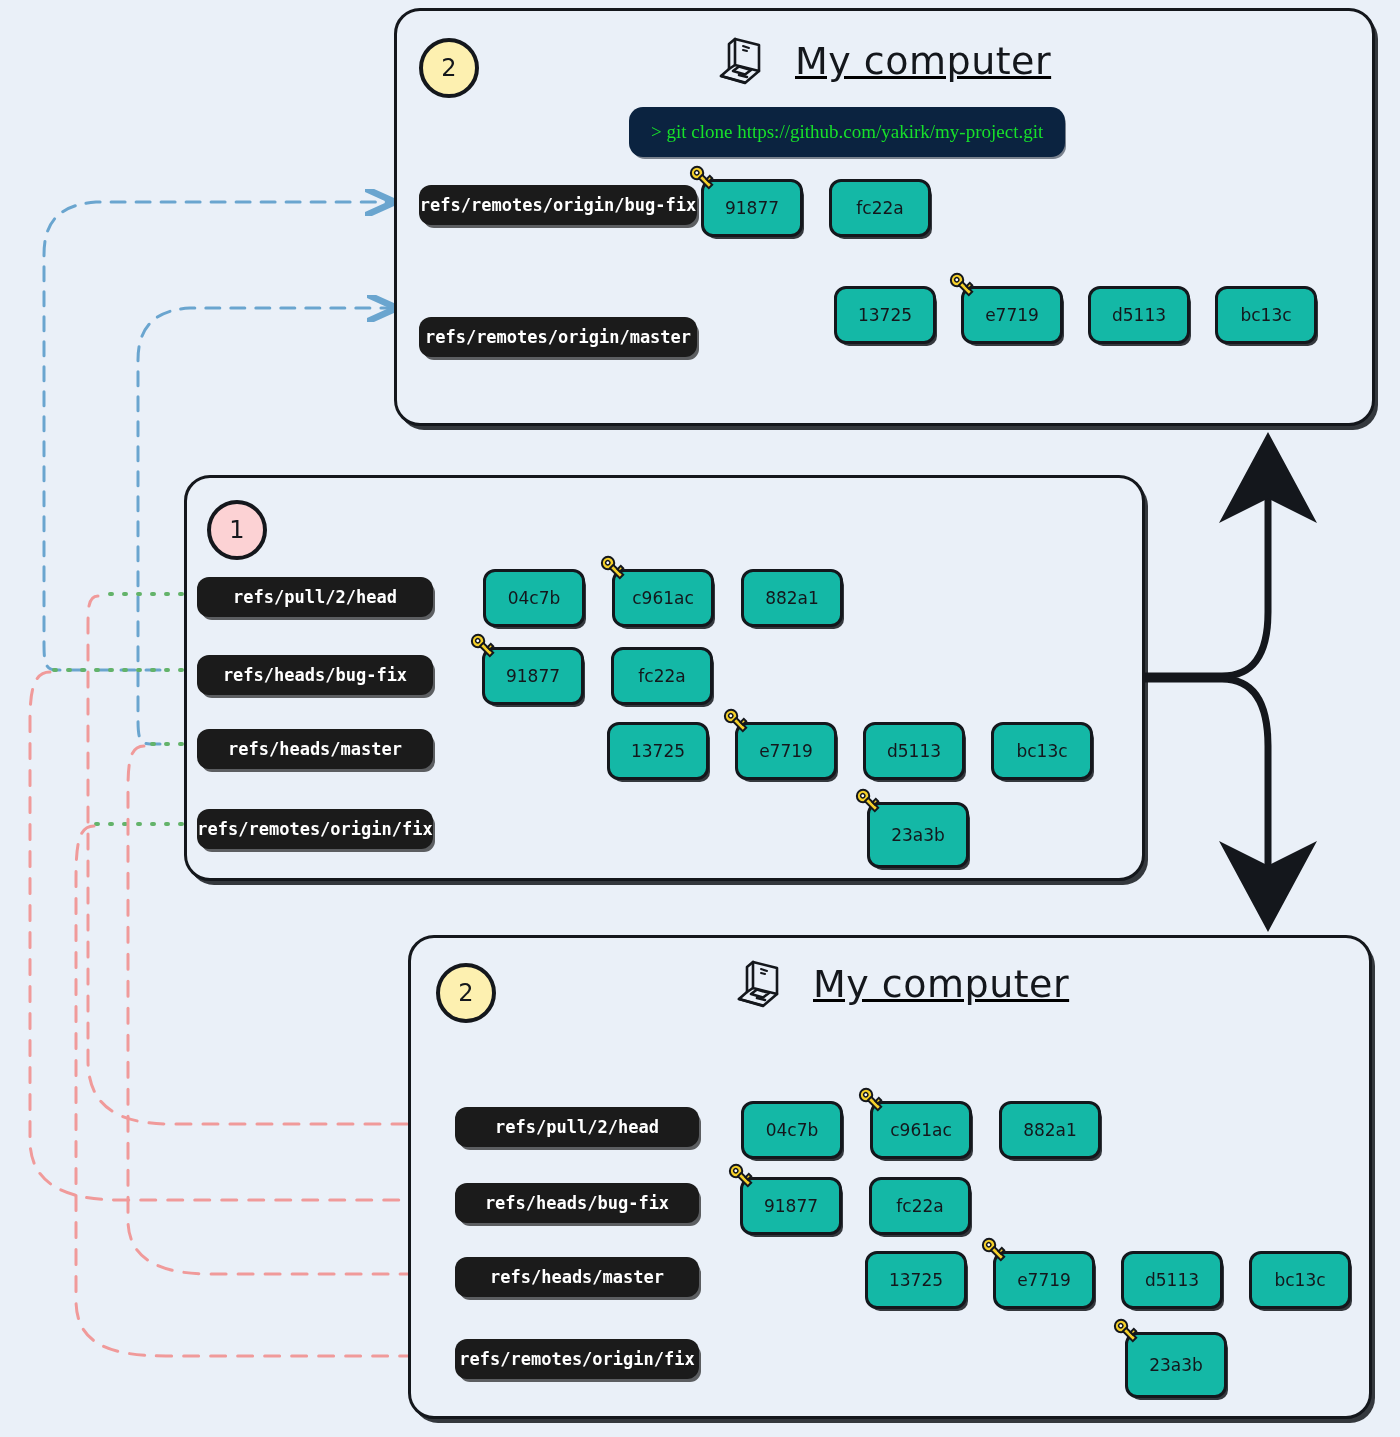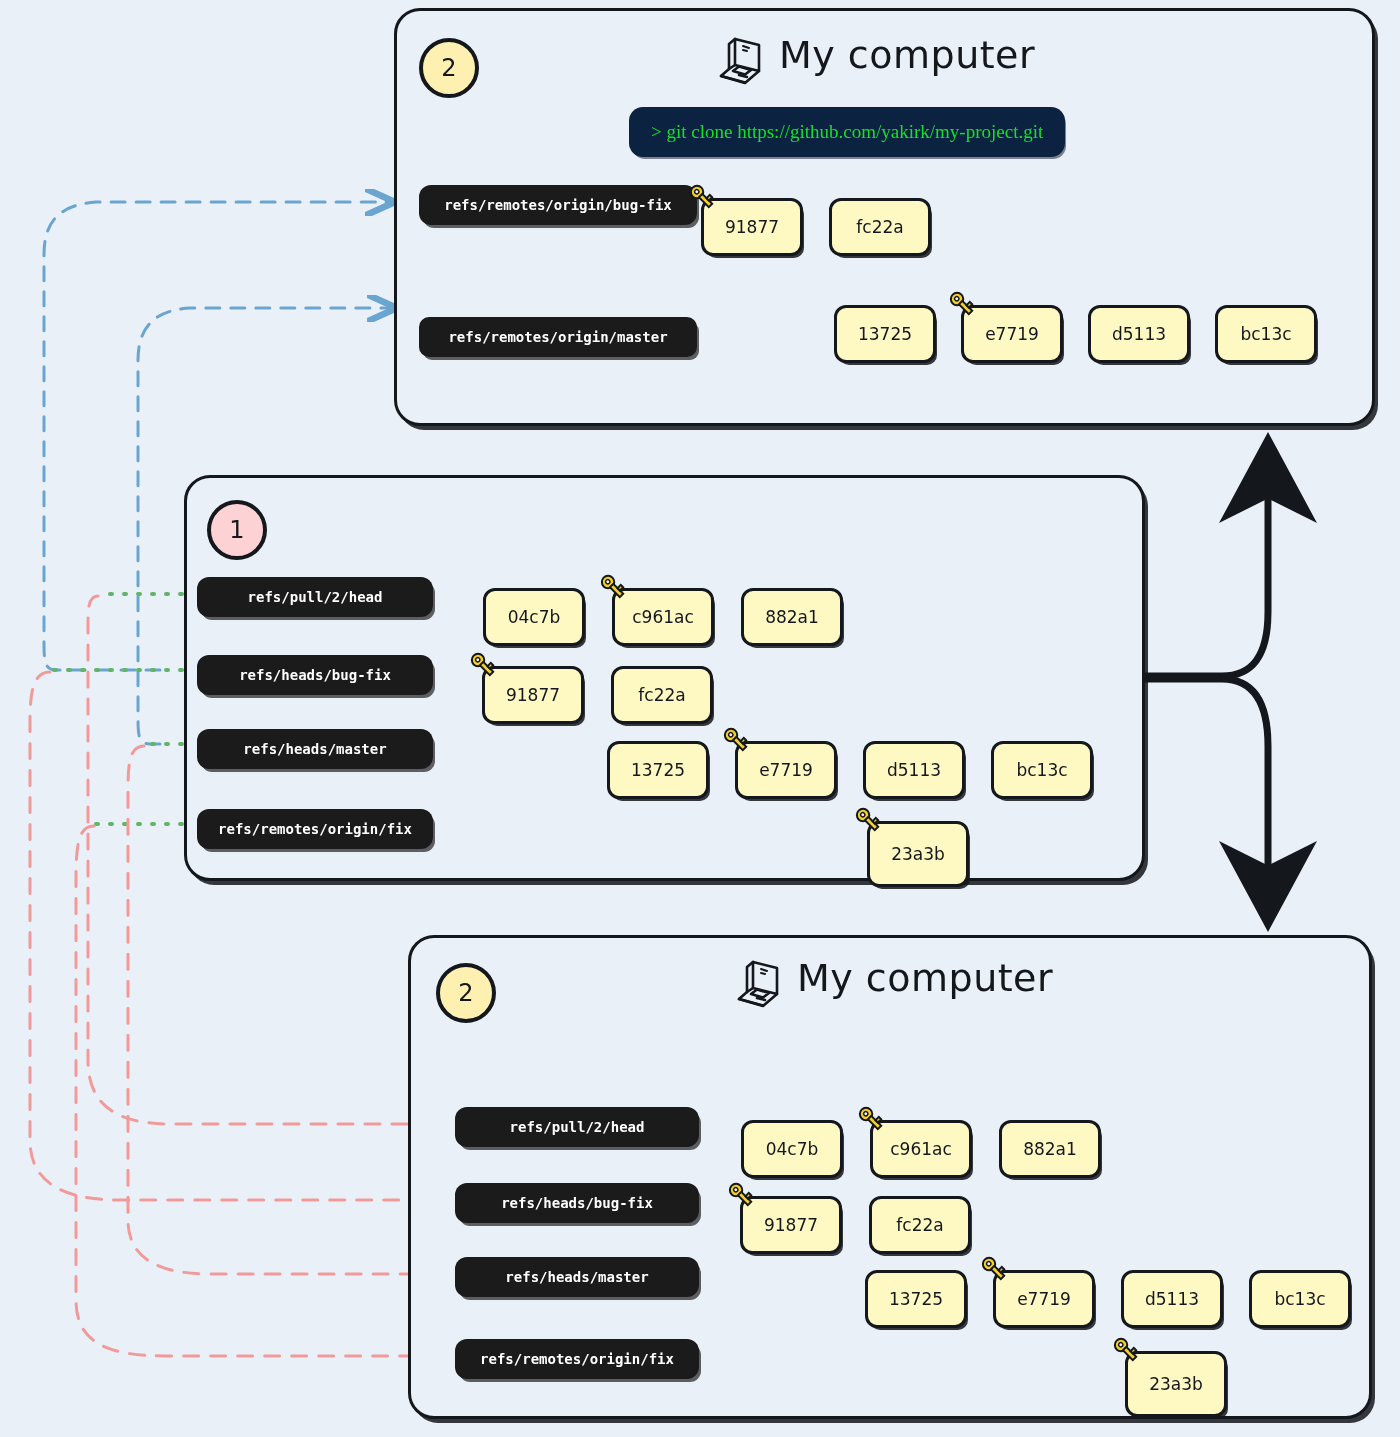--- a/index.html
+++ b/index.html
@@ -34,21 +34,21 @@
     font-size:24px;color:#14171c;font-weight:400;
   }
   .step-badge.yellow{background:#fdf0b0;}
   .step-badge.pink{background:#fcd2d4;}
   #panel-top .step-badge{left:22px;top:27px;}
   #panel-github .step-badge{left:20px;top:22px;}
   #panel-bottom .step-badge{left:25px;top:25px;}
 
   
   .panel-head{
-    position:absolute;display:flex;gap:8px;
+    position:absolute;display:flex;align-items:center;gap:24px;text-decoration:underline;
   }
   #panel-top .panel-head{left:318px;top:22px;}
   #panel-github .panel-head{left:390px;top:12px;}
   #panel-bottom .panel-head{left:322px;top:18px;}
   .head-title{
     font-family:"DejaVu Sans",sans-serif;
     font-size:38px;color:#14171c;letter-spacing:.5px;
   }
   .laptop-icon{width:56px;height:56px;display:block;}
   .gh-icon{width:48px;height:48px;display:block;}
@@ -67,39 +67,38 @@
   }
   #term-top{left:232px;top:96px;}
   #term-bottom{left:208px;top:95px;}
 
   
   .row{position:absolute;height:44px;display:flex;align-items:center;}
   .refpill{
     height:40px;border-radius:12px;background:#1b1b1b;
     color:#ffffff;
     font-family:"DejaVu Sans Mono",monospace;
-    font-size:14px;font-weight:700;
+    font-size:17px;font-weight:700;
     display:flex;align-items:center;justify-content:center;
     padding:0 14px;
     box-shadow:3px 4px 0 -1px rgba(15,15,15,.65);
     white-space:nowrap;
   }
 
   
   .commit{
     position:absolute;
     width:96px;height:52px;
-    background:#fef9c3;
+    background:#14b8a6;
     border:3px solid #14171c;
     border-radius:12px;
     display:flex;align-items:center;justify-content:center;
     font-family:"DejaVu Sans",sans-serif;
     font-size:17px;color:#14171c;
     box-shadow:3px 4px 0 -2px rgba(20,23,28,.85);
-    margin-top:19px;
   }
   .commit .key{
     position:absolute;left:-17px;top:-19px;width:30px;height:30px;
   }
 </style>
 </head>
 <body>
 
 <div class="canvas">
 
@@ -288,21 +287,21 @@
       </g>
           </svg>
     </span>
     <span>91877</span>
   </div>
   <div class="commit" style="left:432px;top:168px;">
     <span>fc22a</span>
   </div>
 
   <div class="row" style="left:22px;top:304px;">
-    <div class="refpill" style="width:250px;border-radius:10px;">refs/remotes/origin/master</div>
+    <div class="refpill" style="width:250px;">refs/remotes/origin/master</div>
   </div>
 
   <div class="commit" style="left:437px;top:275px;">
     <span>13725</span>
   </div>
   <div class="commit" style="left:564px;top:275px;">
     <span class="key">
       <svg viewBox="0 0 30 30">
             <g transform="rotate(-45 15 15)">
         <circle cx="15" cy="8" r="6.2" fill="#f5d02a" stroke="#14171c" stroke-width="2"></circle>

